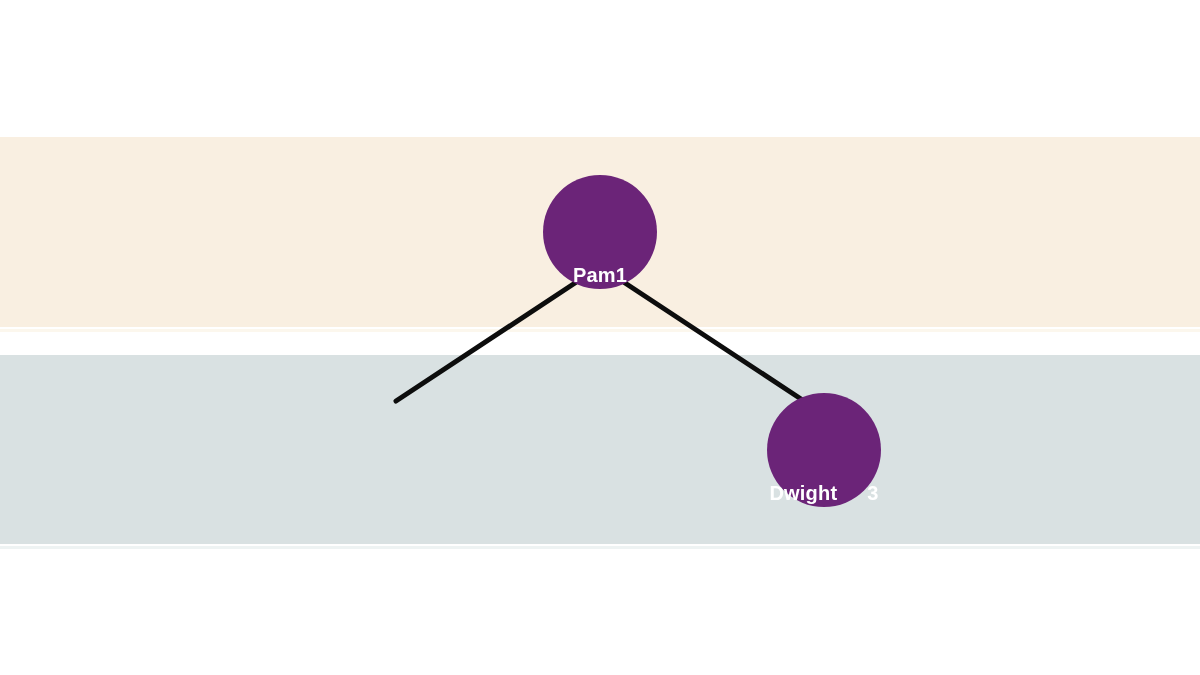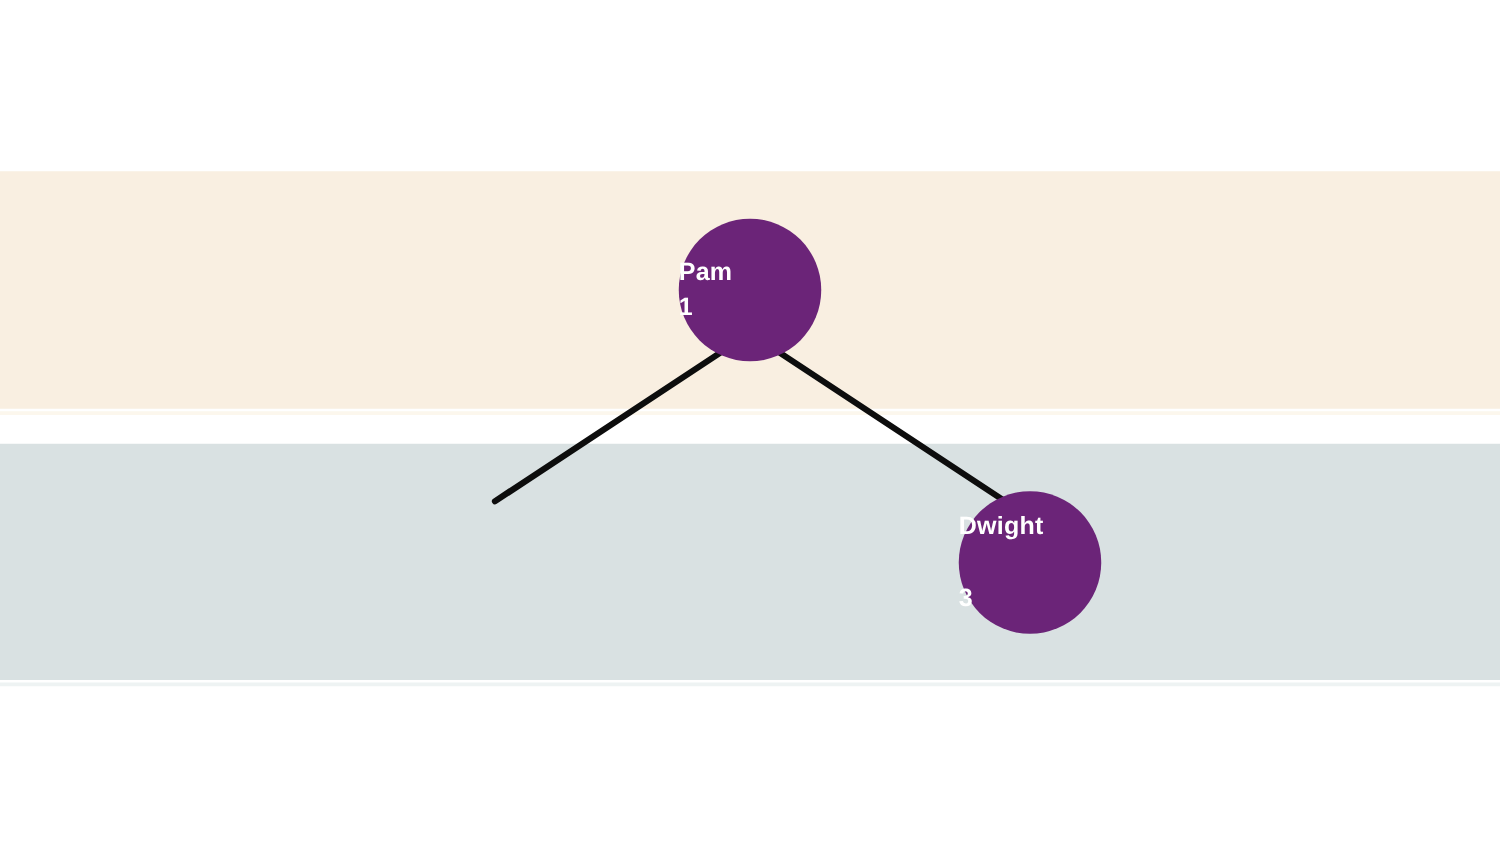--- a/index.html
+++ b/index.html
@@ -33,22 +33,22 @@
   }
 
   .node {
     position: absolute;
     width: 114px;
     height: 114px;
     border-radius: 50%;
     background: #6B2478;
     color: #ffffff;
     display: flex;
-    flex-direction: column;
-    align-items: flex-start;
+    flex-direction: row;
+    align-items: flex-end;
     justify-content: center;
     text-align: center;
     font-weight: bold;
     font-size: 20px;
     line-height: 28px;
     letter-spacing: 0.2px;
   }
   .node-pam    { left: 543px; top: 175px; }
   .node-jim    { left: 319px; top: 393px; }
   .node-dwight { left: 767px; top: 393px; gap: 30px; }

